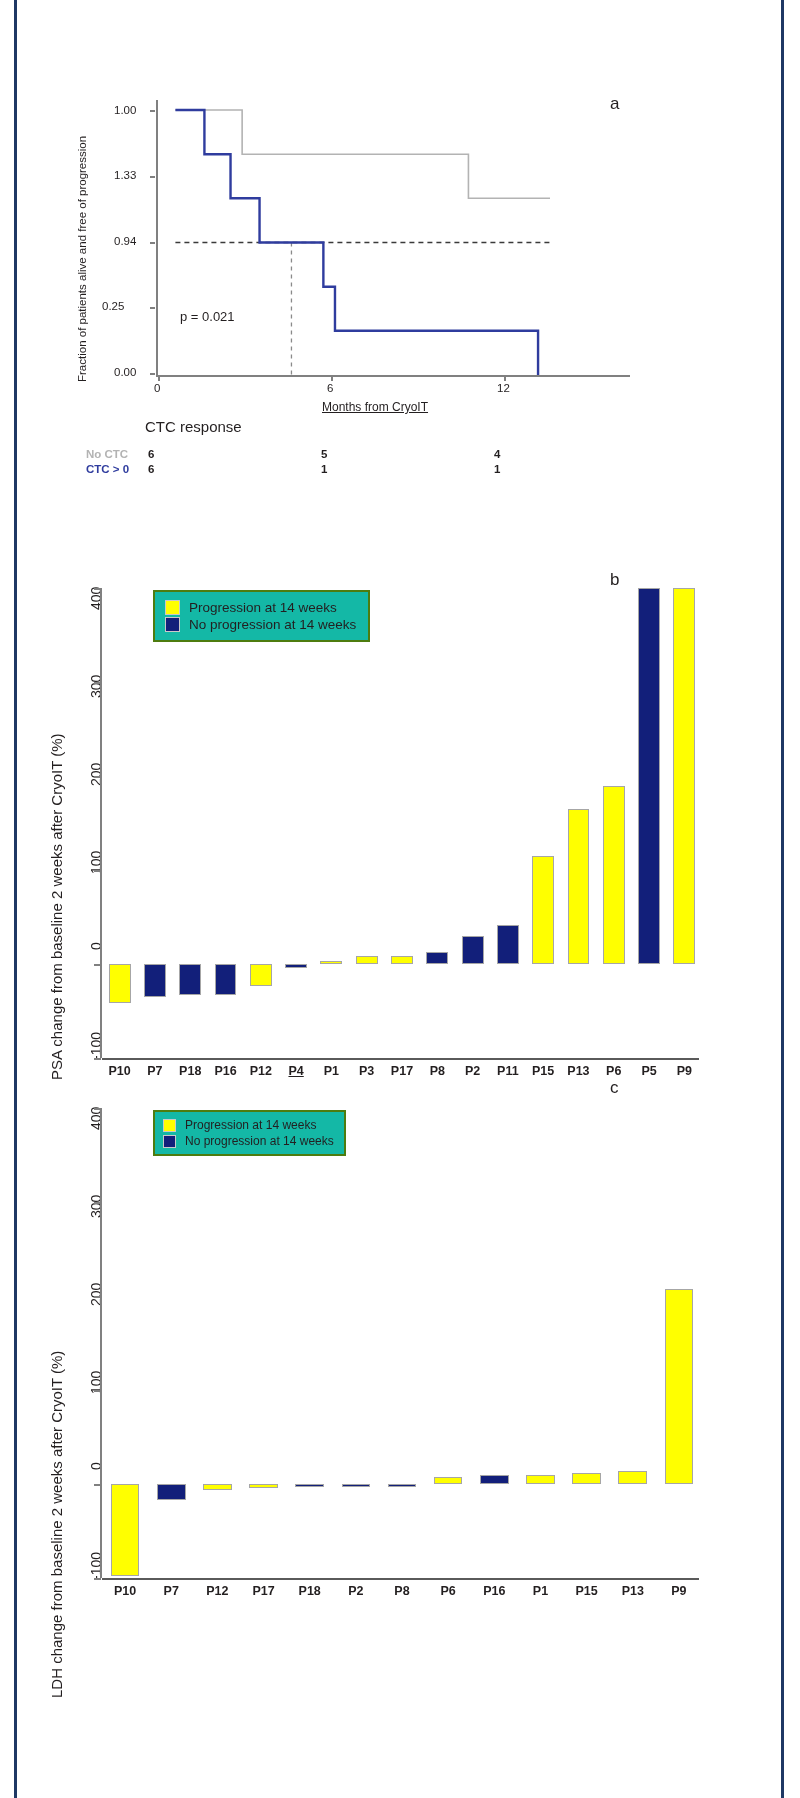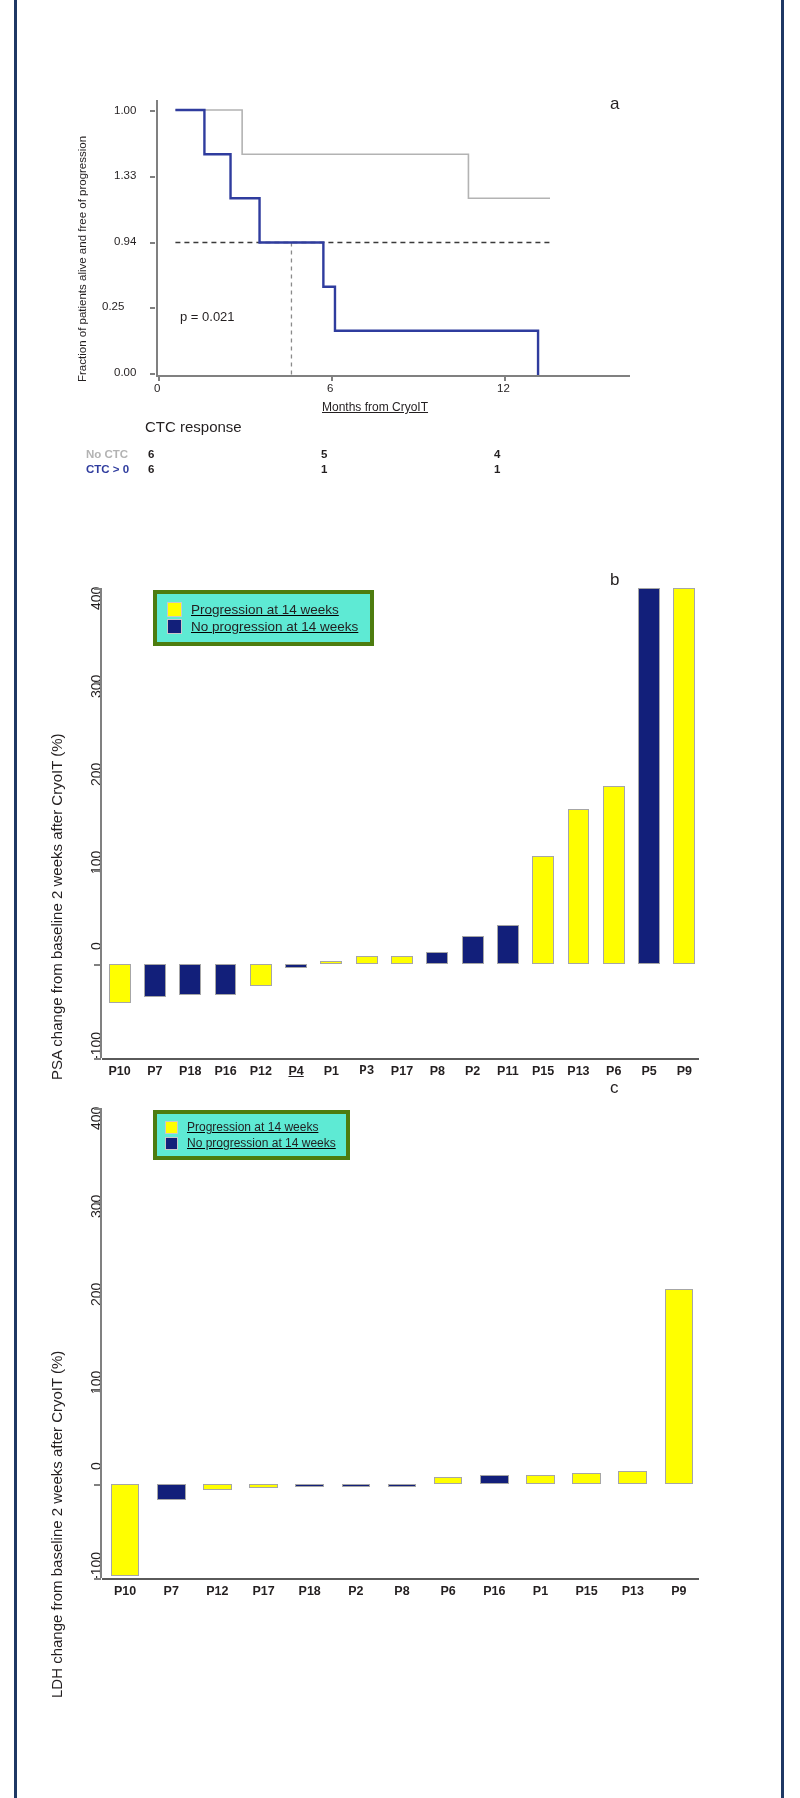--- a/index.html
+++ b/index.html
@@ -28,23 +28,22 @@
   }
   
   #panelA{left:70px;top:90px;width:560px;height:310px;}
   .km-svg{position:absolute;left:0;top:0;}
   .p-value{position:absolute;font-size:13px;color:#231f20;}
   .risk-head{position:absolute;font-size:15px;color:#231f20;}
   .risk-row-label{position:absolute;font-size:11.5px;font-weight:bold;white-space:nowrap;}
   .risk-num{position:absolute;font-size:11.5px;font-weight:bold;color:#231f20;}
   
   .legend-box{
-    position:absolute;border:4px solid #4d7c0f;background:#5eead4;
+    position:absolute;border:2px solid #4d7c0f;background:#14b8a6;
     padding:6px 12px 6px 10px;
-    text-decoration:underline;
   }
   .legend-row{display:flex;align-items:center;margin:2px 0;}
   .legend-swatch{width:13px;height:13px;display:inline-block;margin-right:9px;border:1px solid #c9c9c9;}
   .legend-text{font-size:13.5px;color:#231f20;white-space:nowrap;}
   .bars{position:absolute;}
   .bar{position:absolute;box-sizing:border-box;border:1px solid #a6a6a6;}
   .xlab{position:absolute;font-size:12.5px;font-weight:bold;color:#231f20;text-align:center;}
 </style>
 </head>
 <body>
@@ -159,21 +158,21 @@
     </div>
   <div class="axis-line" style="left:62px;top:498px;width:597px;height:2px;background:#5a5a5a;"></div>
   <div id="xlabels-b" style="position:absolute;left:62px;top:504px;width:600px;height:24px;">
       <div class="xlab" style="left: 0px; width: 35.2941px;">P10</div>
       <div class="xlab" style="left: 35.2941px; width: 35.2941px;">P7</div>
       <div class="xlab" style="left: 70.5882px; width: 35.2941px;">P18</div>
       <div class="xlab" style="left: 105.882px; width: 35.2941px;">P16</div>
       <div class="xlab" style="left: 141.176px; width: 35.2941px;">P12</div>
       <div class="xlab" style="left: 176.471px; width: 35.2941px; text-decoration: underline;">P4</div>
       <div class="xlab" style="left: 211.765px; width: 35.2941px;">P1</div>
-      <div class="xlab" style="left: 247.059px; width: 35.2941px; font-family: Liberation Mono, monospace;">P3</div>
+      <div class="xlab" style="left: 247.059px; width: 35.2941px;">P3</div>
       <div class="xlab" style="left: 282.353px; width: 35.2941px;">P17</div>
       <div class="xlab" style="left: 317.647px; width: 35.2941px;">P8</div>
       <div class="xlab" style="left: 352.941px; width: 35.2941px;">P2</div>
       <div class="xlab" style="left: 388.235px; width: 35.2941px;">P11</div>
       <div class="xlab" style="left: 423.529px; width: 35.2941px;">P15</div>
       <div class="xlab" style="left: 458.824px; width: 35.2941px;">P13</div>
       <div class="xlab" style="left: 494.118px; width: 35.2941px;">P6</div>
       <div class="xlab" style="left: 529.412px; width: 35.2941px;">P5</div>
       <div class="xlab" style="left: 564.706px; width: 35.2941px;">P9</div>
     </div>

